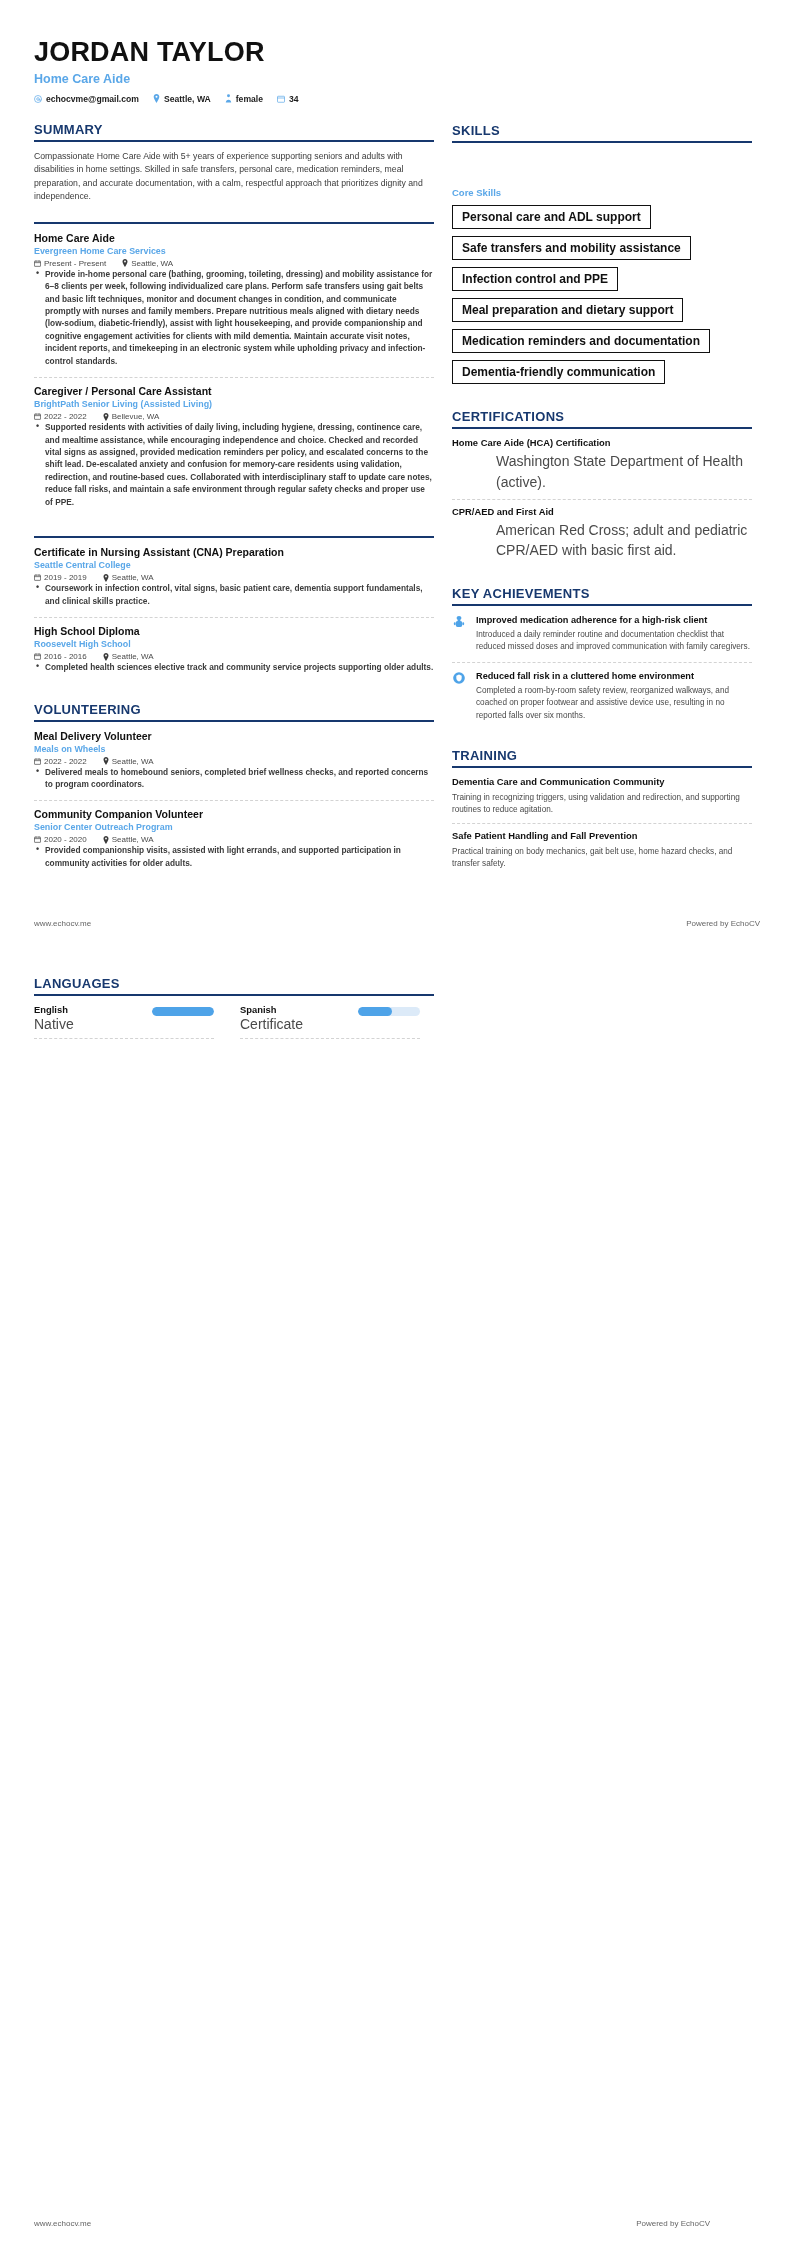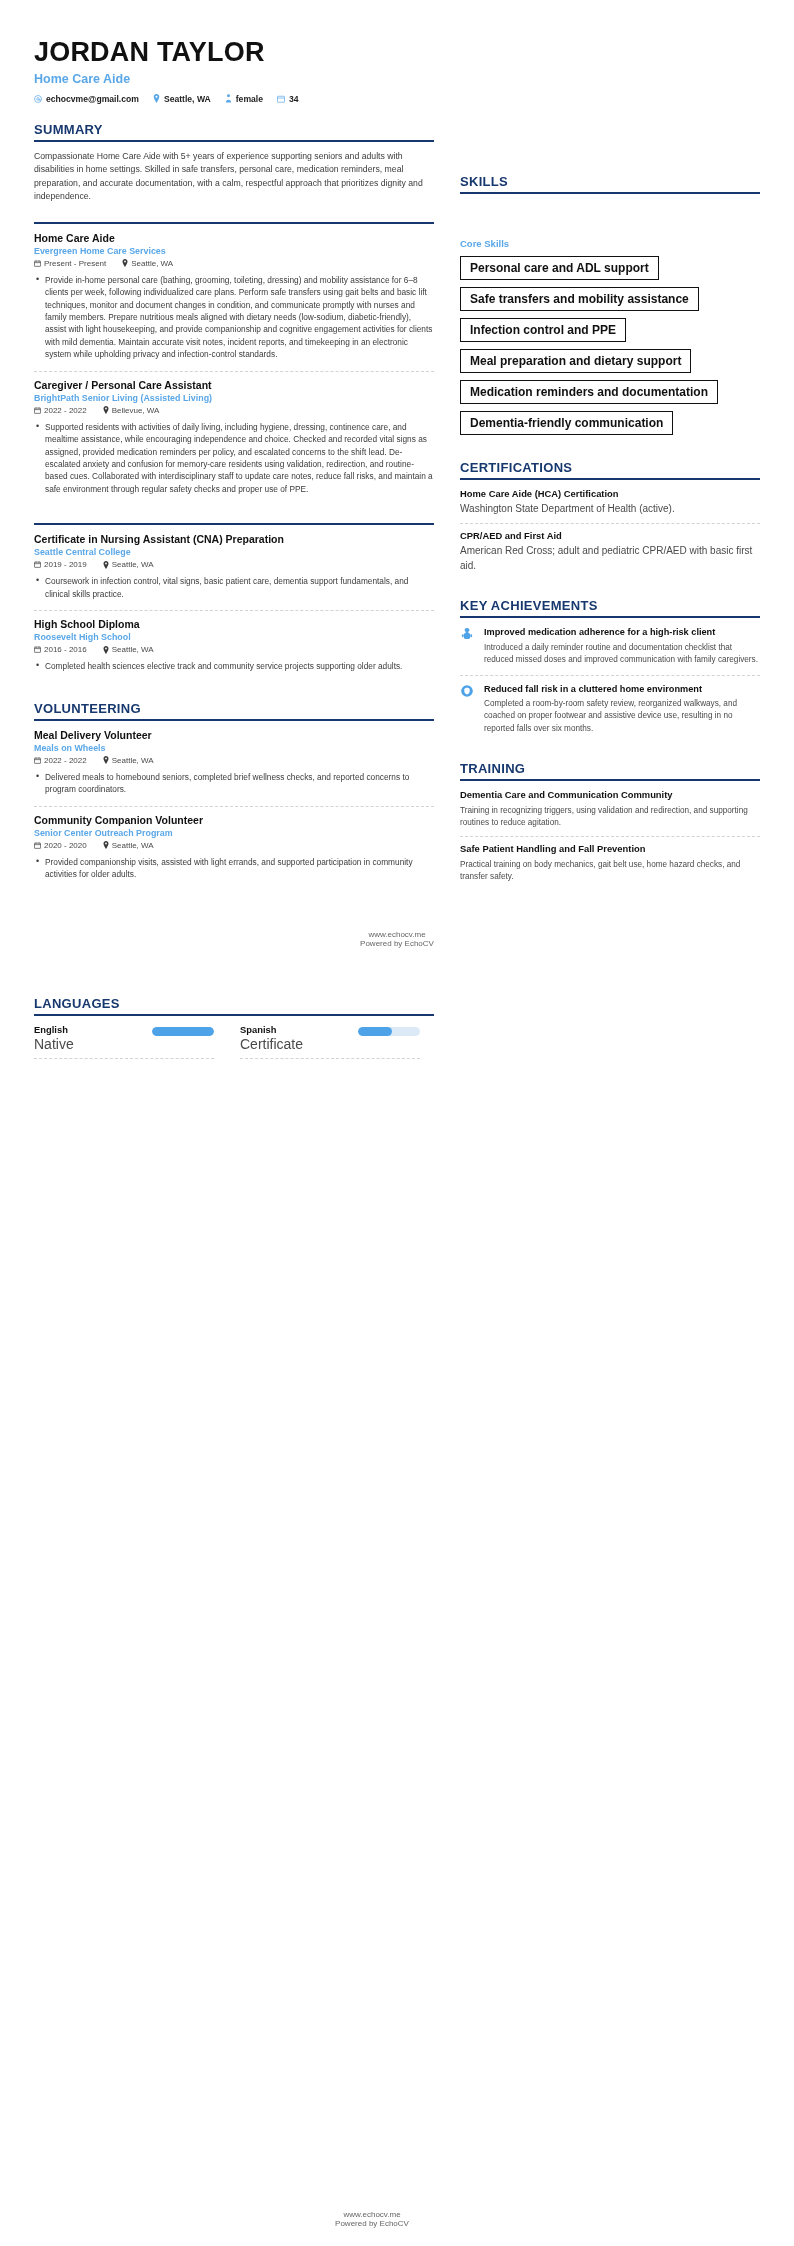--- a/index.html
+++ b/index.html
@@ -49,21 +49,21 @@
     gap: 14px;
     font-size: 8.6px;
     font-weight: bold;
     color: #1d1d1d;
   }
   .contact-item { display: flex; align-items: center; gap: 4px; white-space: nowrap; }
   .ci { color: #5aa7e8; display: inline-flex; align-items: center; }
   .ci svg { display: block; }
 
   
-  .cols { display: flex; gap: 26px; margin-top: 18px; align-items: flex-end; }
+  .cols { display: flex; gap: 18px; margin-top: 18px; align-items: center; }
   .col-left { width: 400px; flex: 0 0 400px; }
   .col-right { width: 300px; flex: 0 0 300px; }
 
   
   .sec { margin-bottom: 18px; }
   .sec-title {
     font-size: 13px;
     font-weight: bold;
     color: #17386e;
     letter-spacing: 0.3px;
@@ -88,21 +88,21 @@
   .entry:last-child { border-bottom: none; }
   .entry-title { font-size: 10.5px; font-weight: bold; color: #111111; }
   .entry-org { font-size: 8.9px; font-weight: bold; color: #5aa7e8; margin-top: 2px; }
   .entry-meta {
     margin-top: 3px;
     display: flex; align-items: center; gap: 16px;
     font-size: 8px; color: #4a4a4a;
   }
   .meta-item { display: flex; align-items: center; gap: 3px; white-space: nowrap; }
   .meta-ic { color: #3a3a3a; display: inline-flex; }
-  ul.bullets { list-style: none; margin-top: 6px; }
+  ul.bullets { list-style: none; margin-top: 0; font-weight: bold; }
   ul.bullets li {
     position: relative;
     padding-left: 11px;
     font-size: 8.3px;
     line-height: 1.5;
     color: #3b3b3b;
     margin-bottom: 2px;
   }
   ul.bullets li:before {
     content: "\2022";
@@ -121,21 +121,21 @@
     color: #111111;
     margin-bottom: 7px;
     background: #ffffff;
   }
   .skill-list { display: flex; flex-direction: column; align-items: flex-start; }
 
   
   .cert { padding-bottom: 7px; margin-bottom: 6px; border-bottom: 1px dashed #d3d3d3; }
   .cert:last-child { border-bottom: none; }
   .cert-name { font-size: 9.4px; font-weight: bold; color: #111111; }
-  .cert-issuer { font-size: 10px; color: #4a4a4a; margin-top: 3px; line-height: 1.45; }
+  .cert-issuer { font-size: 14px; color: #4a4a4a; margin-top: 3px; line-height: 1.45; margin-left: 44px; }
 
   
   .ach { display: flex; gap: 8px; padding-bottom: 8px; margin-bottom: 7px; border-bottom: 1px dashed #d3d3d3; }
   .ach:last-child { border-bottom: none; }
   .ach-icon { flex: 0 0 16px; width: 16px; color: #4ea3e8; padding-top: 1px; }
   .ach-body { flex: 1; }
   .ach-title { font-size: 9.2px; font-weight: bold; color: #111111; line-height: 1.35; }
   .ach-desc { font-size: 8.2px; color: #4a4a4a; line-height: 1.5; margin-top: 3px; }
 
   
@@ -153,21 +153,20 @@
     width: 62px; height: 9px; border-radius: 5px;
     background: #dceaf8; margin-top: 3px; overflow: hidden;
   }
   .lang-fill { height: 100%; border-radius: 5px; background: #4ea3e8; }
 
   
   .footer {
     display: flex; justify-content: space-between; align-items: center;
     font-size: 8px; color: #666666;
     padding: 0 34px;
-    flex-direction: column;
   }
 </style>
 </head>
 <body>
 
 <div class="page">
 
   <div class="sheet">
 
     <div>

